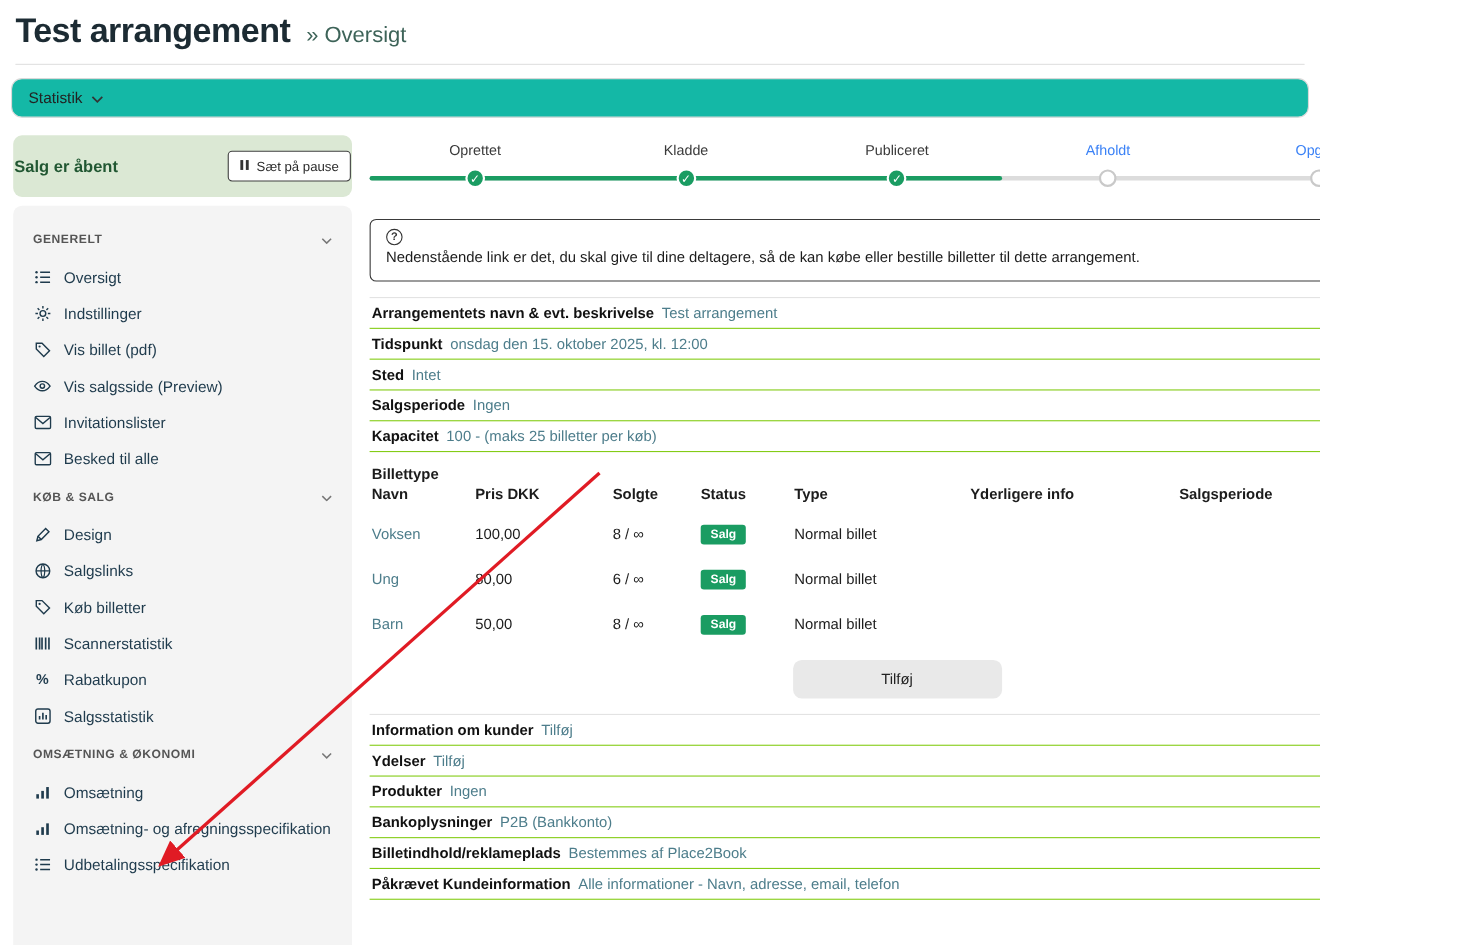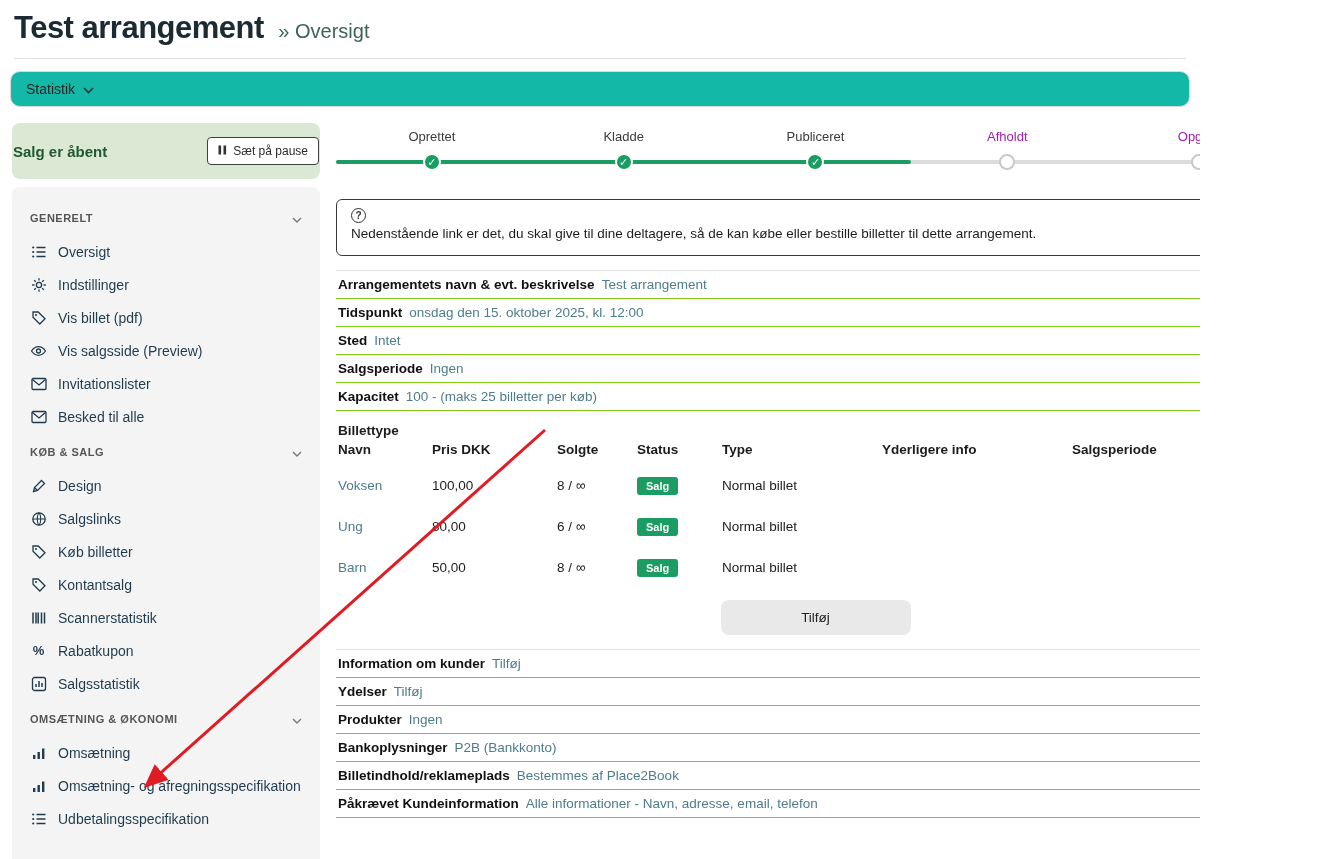--- a/index.html
+++ b/index.html
@@ -37,21 +37,21 @@
   .mi-ic { width:17px; height:17px; flex:none; display:flex; align-items:center; justify-content:center; color:#1f3b4d; font-weight:700; font-size:13px;}
   .mi-ic svg { display:block; }
 
   
   .stepper { position:relative; height:54px; margin-bottom:16px; }
   .track { position:absolute; left:0; right:0; top:31px; height:4px; background:#dcdcdc; border-radius:2px; }
   .track-done { position:absolute; left:0; width:60%; top:31px; height:4px; background:#1a9c62; border-radius:2px; }
   .steps { position:relative; display:flex; }
   .step { flex:1; display:flex; flex-direction:column; align-items:center; }
   .step-label { font-size:13px; color:#3a3a3a; height:21px; }
-  .step.todo .step-label { color:#a21caf; }
+  .step.todo .step-label { color:#3b82f6; }
   .step-circle { width:18px; height:18px; border-radius:50%; background:#1a9c62; color:#fff; font-size:11px;
     display:flex; align-items:center; justify-content:center; margin-top:3px; border:2px solid #fff; }
   .step.todo .step-circle { background:#fff; border:2px solid #c9c9c9; width:16px; height:16px; margin-top:4px; }
 
   
   .infobox { border:1px solid #3a3a3a; border-radius:6px; padding:8px 14px 14px 14px; margin-bottom:14px; }
   .help-ic { width:15px; height:15px; border:1.3px solid #333; border-radius:50%; font-size:10px; color:#333;
     display:flex; align-items:center; justify-content:center; margin-bottom:3px; font-weight:700;}
   .infobox p { font-size:13.5px; color:#1c1c1c; }
   .links-btn { display:block; width:100%; background:#2f4e6e; color:#fff; border:none; border-radius:4px;
@@ -205,29 +205,20 @@
           <span class="mi-ic">
               <svg width="16" height="16" viewBox="0 0 16 16">
                 <path d="M2 2h5.2L14 8.8 8.8 14 2 7.2z" fill="none" stroke="#1f3b4d" stroke-width="1.3"></path>
                 <circle cx="5" cy="5" r="1" fill="#1f3b4d"></circle>
               </svg>
             </span>
           <span>Køb billetter</span>
         </div>
         <div class="mitem">
           <span class="mi-ic">
-              <svg width="16" height="16" viewBox="0 0 16 16">
-                <path d="M2 2h5.2L14 8.8 8.8 14 2 7.2z" fill="none" stroke="#1f3b4d" stroke-width="1.3"></path>
-                <circle cx="5" cy="5" r="1" fill="#1f3b4d"></circle>
-              </svg>
-            </span>
-          <span>Kontantsalg</span>
-        </div>
-        <div class="mitem">
-          <span class="mi-ic">
               <svg width="16" height="14" viewBox="0 0 16 14">
                 <path d="M2 1.5v11M5 1.5v11M7.2 1.5v11M10.5 1.5v11M13.5 1.5v11" stroke="#1f3b4d" stroke-width="1.5" fill="none"></path>
               </svg>
             </span>
           <span>Scannerstatistik</span>
         </div>
         <div class="mitem">
           <span class="mi-ic">%</span>
           <span>Rabatkupon</span>
         </div>

